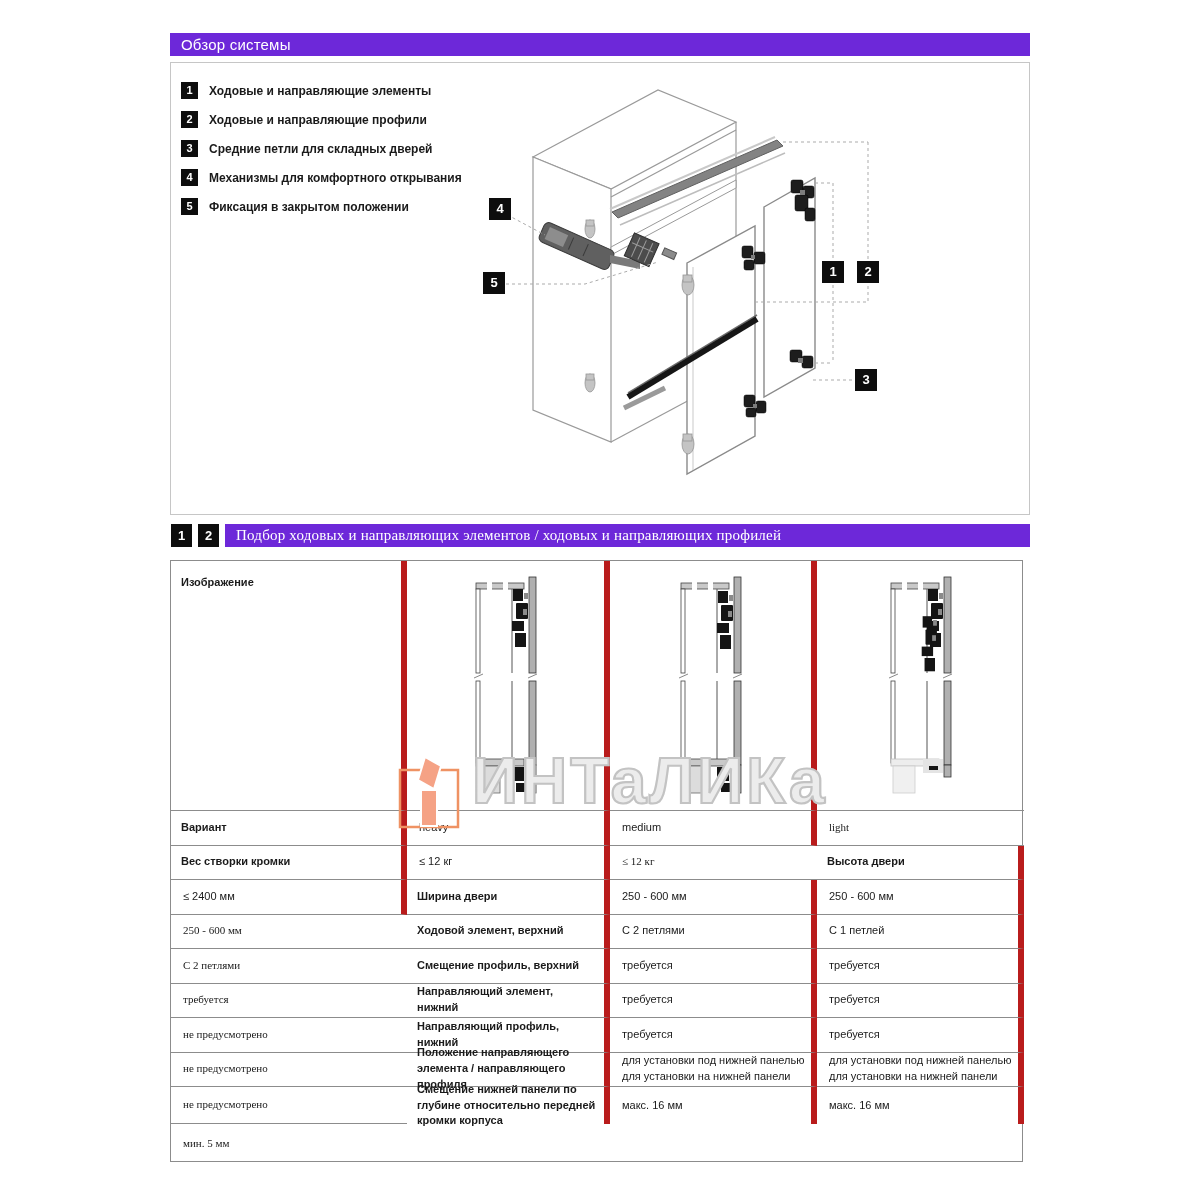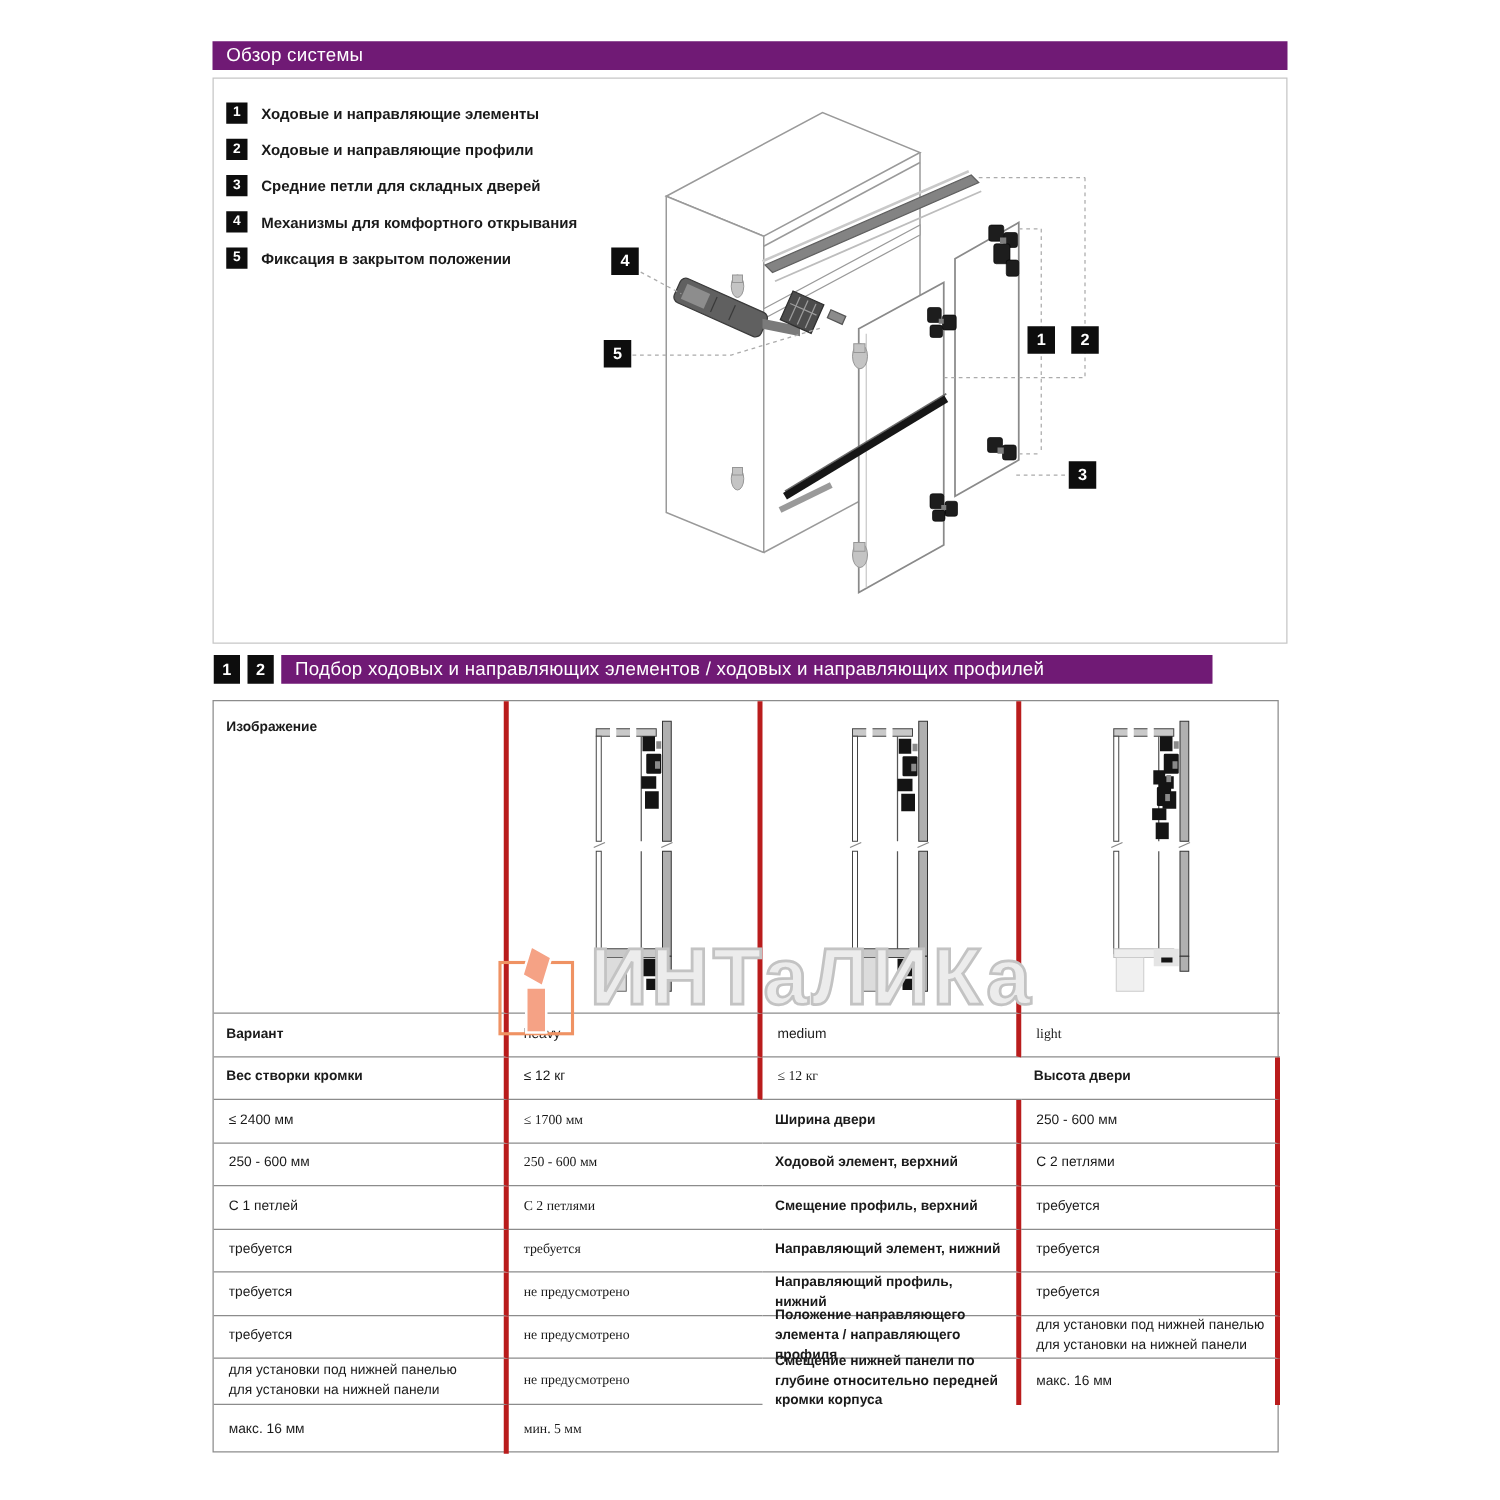--- a/index.html
+++ b/index.html
@@ -1,21 +1,21 @@
 <!DOCTYPE html>
 <html><head>
 <meta charset="utf-8">
 <style>
   * { margin:0; padding:0; box-sizing:border-box; }
   html,body { width:1200px; height:1200px; background:#ffffff;
     font-family:"Liberation Sans", sans-serif; color:#1a1a1a; overflow:hidden; }
   .abs { position:absolute; }
 
   
-  .hbar { position:absolute; background:#701a75; color:#ffffff;
+  .hbar { position:absolute; background:#6d28d9; color:#ffffff;
     font-size:15px; line-height:23px; padding-left:11px; letter-spacing:0.2px; }
   .hbadge { position:absolute; background:#0d0d0d; color:#fff; text-align:center;
     font-weight:bold; }
 
   
   .s1box { position:absolute; left:170px; top:62px; width:860px; height:453px;
     border:1px solid #c6c6c6; background:#fff; }
 
   .legend-item { position:absolute; left:10px; display:flex; align-items:center; }
   .legend-num { width:17px; height:17px; background:#0d0d0d; color:#fff;
@@ -24,21 +24,21 @@
 
   .dbadge { position:absolute; width:22px; height:22px; background:#0d0d0d; color:#fff;
     font-size:13px; font-weight:bold; text-align:center; line-height:22px; }
 
   
   .tbl { position:absolute; left:170px; top:560px; width:853px; height:602px;
     border:1px solid #8c8c8c; border-top:1px solid #8c8c8c;
     display:grid;
     grid-template-columns:236px 203px 207px 207px;
     grid-template-rows:250px repeat(8, 34.5px) 37px 39px; }
-  .cell { border-right:4px solid #b91c1c; border-bottom:1px solid #8c8c8c;
+  .cell { border-right:6px solid #b91c1c; border-bottom:1px solid #8c8c8c;
     font-size:11px; display:flex; align-items:center; padding-left:12px;
     white-space:pre-line; line-height:1.45; }
   .cell.last { border-right:none;font-family:Liberation Serif, serif; }
   .cell.label { font-weight:bold; padding-left:10px; padding-right:8px; }
   .cell.imgcell { align-items:flex-start; justify-content:center; padding:12px 0 0 0; }
   .cell.imglabel { align-items:flex-start; padding-top:14px; }
   .row-last { border-bottom:none; }
 
   
   .wm { position:absolute; pointer-events:none; z-index:30; }
@@ -166,21 +166,21 @@
 
   <div class="dbadge" style="left:29px;  top:136px;">4</div>
   <div class="dbadge" style="left:23px;  top:210px;">5</div>
   <div class="dbadge" style="left:362px; top:199px;">1</div>
   <div class="dbadge" style="left:397px; top:199px;">2</div>
   <div class="dbadge" style="left:395px; top:307px;">3</div>
 </div>
 
 <div class="hbadge" style="left:171px; top:524px; width:21px; height:23px; font-size:13px; line-height:23px;">1</div>
 <div class="hbadge" style="left:198px; top:524px; width:21px; height:23px; font-size:13px; line-height:23px;">2</div>
-<div class="hbar" style="left:225px; top:524px; width:745px; height:23px;">Подбор ходовых и направляющих элементов / ходовых и направляющих профилей</div>
+<div class="hbar" style="left:225px; top:524px; width:805px; height:23px;font-family:Liberation Serif, serif;">Подбор ходовых и направляющих элементов / ходовых и направляющих профилей</div>
 
 <svg width="0" height="0" style="position:absolute;">
   <defs>
     <g id="xs-frame">
       <rect x="10" y="10" width="48" height="6" fill="#c9c9c9" stroke="#444" stroke-width="0.8"></rect>
       <rect x="21" y="9" width="5" height="8" fill="#fff" stroke="none"></rect>
       <rect x="37" y="9" width="5" height="8" fill="#fff" stroke="none"></rect>
       <rect x="10" y="16" width="4" height="84" fill="#fff" stroke="#444" stroke-width="0.8"></rect>
       <rect x="10" y="108" width="4" height="82" fill="#fff" stroke="#444" stroke-width="0.8"></rect>
       <line x1="46" y1="16" x2="46" y2="100" stroke="#555" stroke-width="1"></line>
@@ -245,21 +245,20 @@
   <div class="cell">heavy</div>
   <div class="cell">medium</div>
   <div class="cell last">light</div>
 
   <div class="cell label">Вес створки кромки</div>
   <div class="cell">≤ 12 кг</div>
   <div class="cell last">≤ 12 кг</div>
 
   <div class="cell label">Высота двери</div>
   <div class="cell">≤ 2400 мм</div>
-  <div class="cell last">≤ 1700 мм</div>
 
   <div class="cell label">Ширина двери</div>
   <div class="cell">250 - 600 мм</div>
   <div class="cell">250 - 600 мм</div>
   <div class="cell last">250 - 600 мм</div>
 
   <div class="cell label">Ходовой элемент, верхний</div>
   <div class="cell">С 2 петлями</div>
   <div class="cell">С 1 петлей</div>
   <div class="cell last">С 2 петлями</div>

